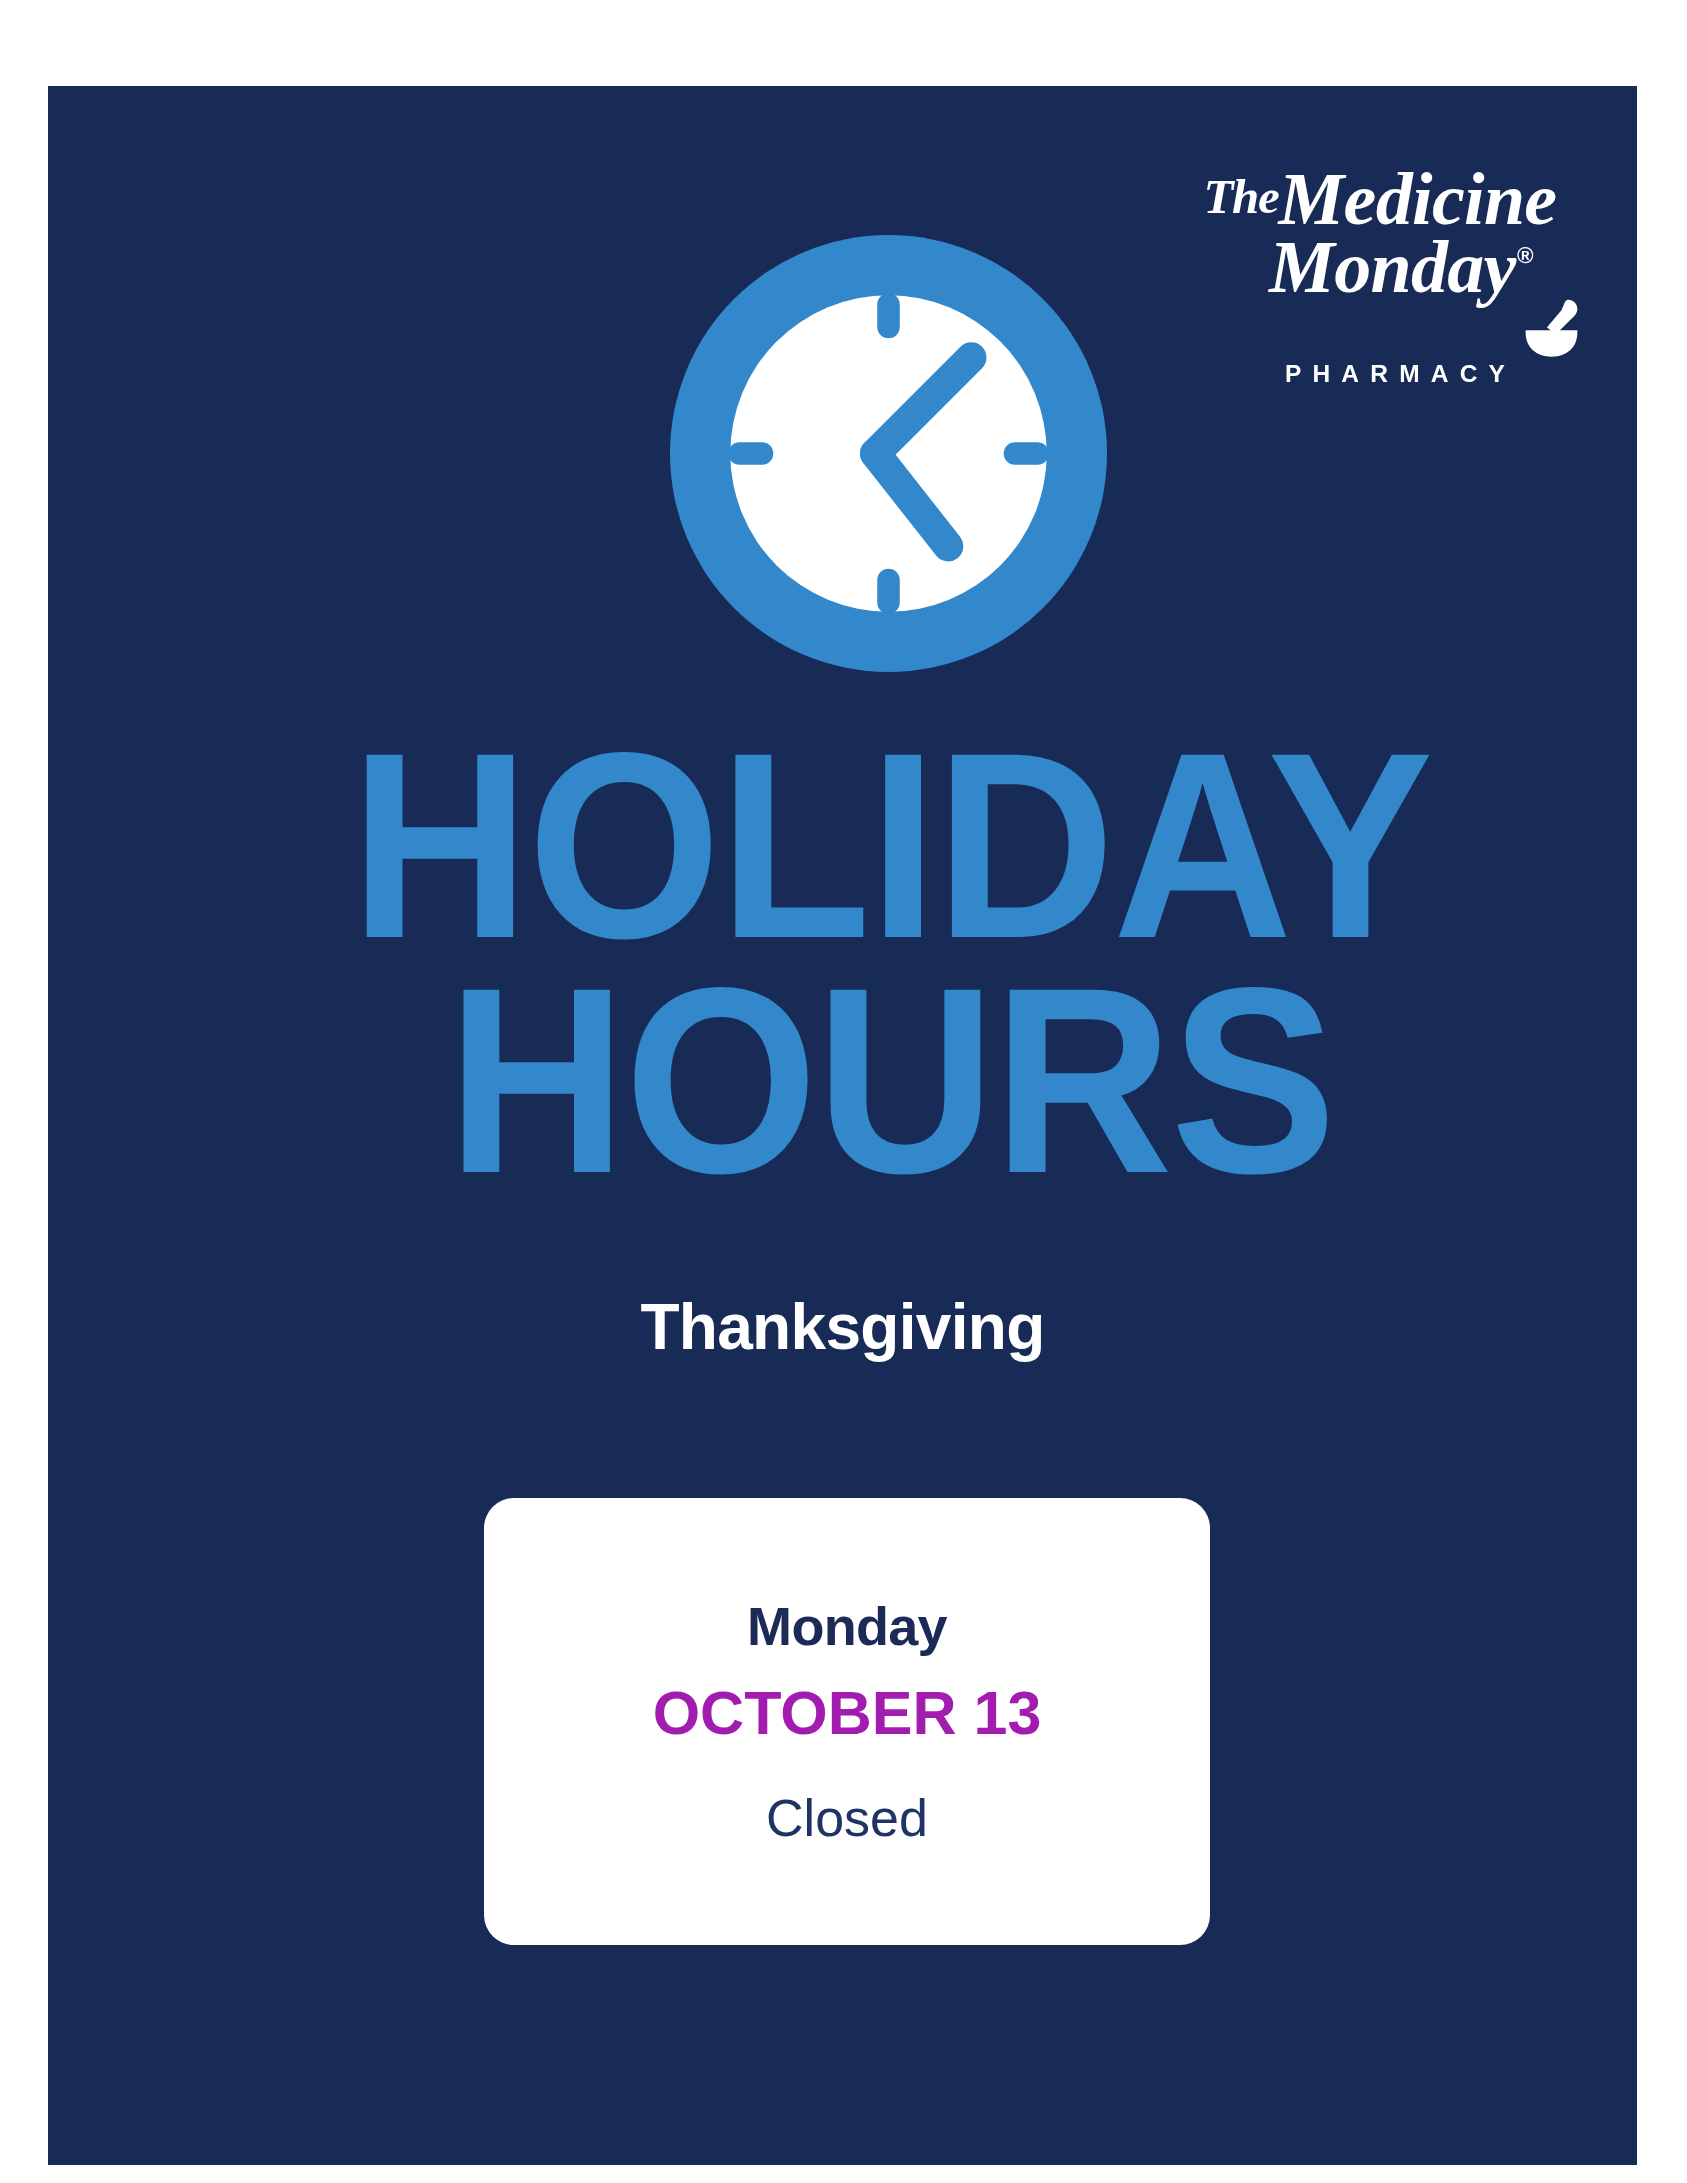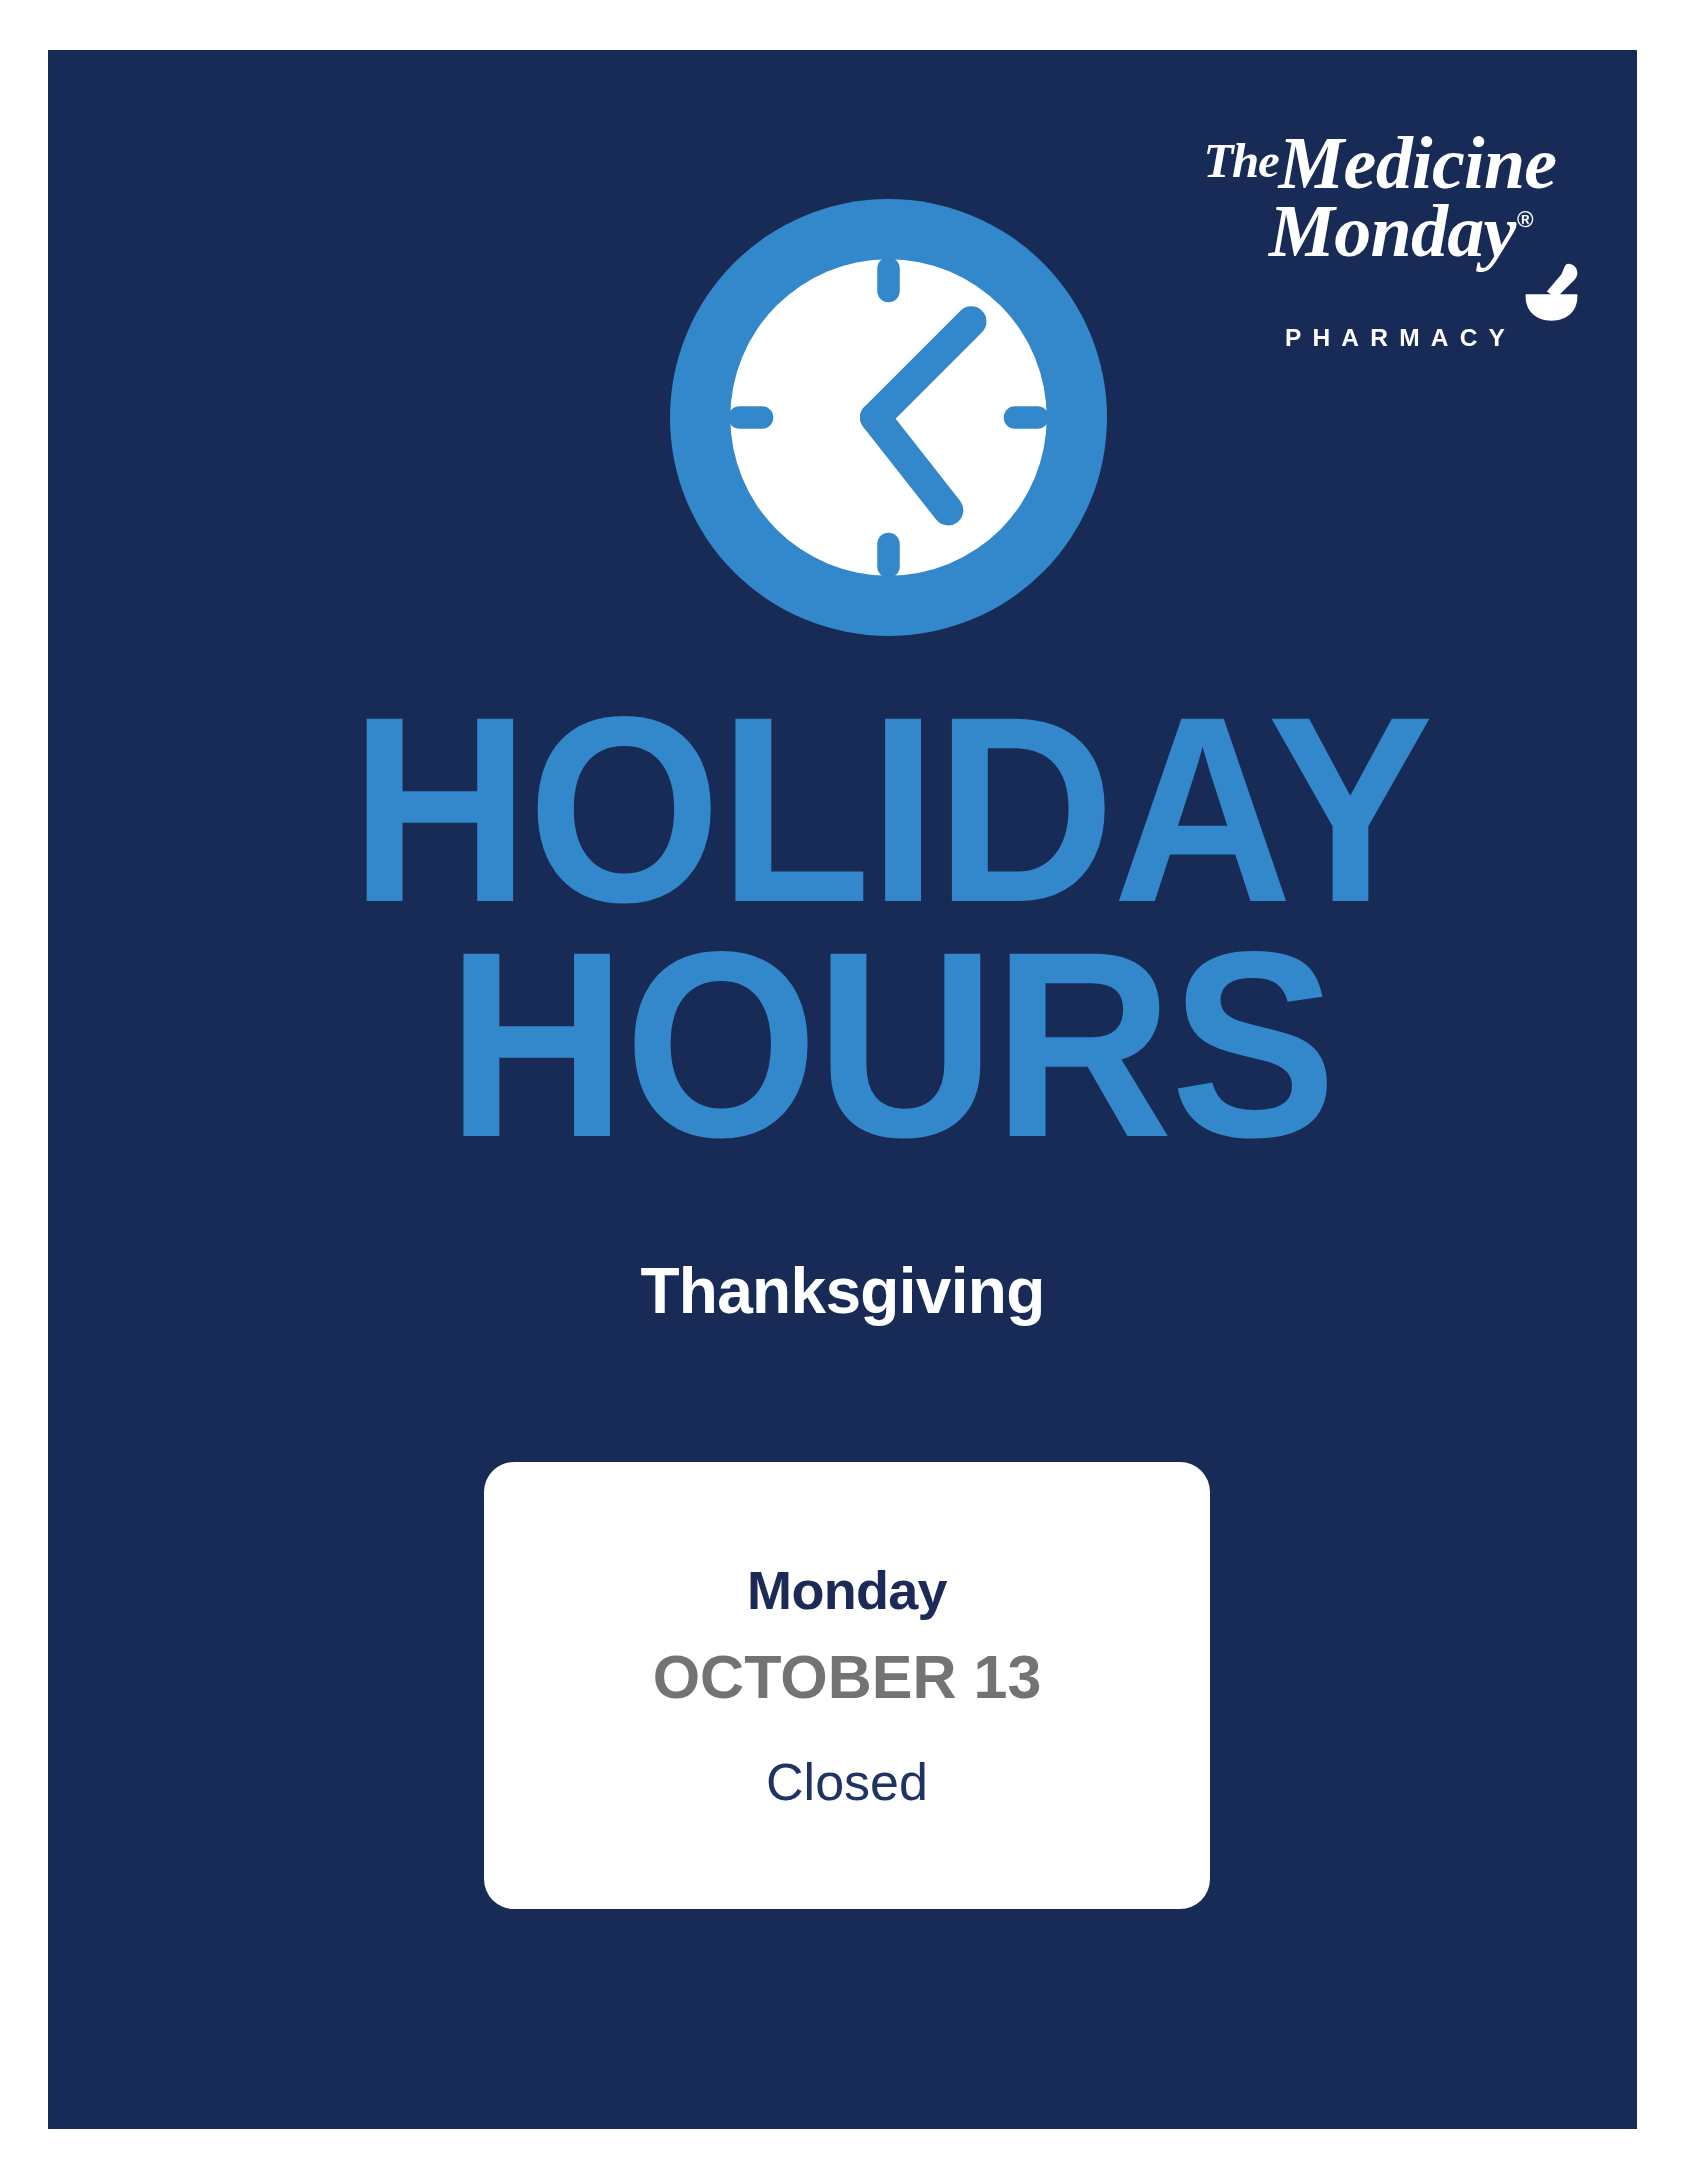--- a/index.html
+++ b/index.html
@@ -15,20 +15,21 @@
     -webkit-font-smoothing: antialiased;
   }
 
   
   .page {
     position: relative;
     width: 1687px;
     height: 2129px;
     background: #ffffff;
     overflow: hidden;
+    margin-top: 36px;
   }
   .poster {
     position: absolute;
     left: 48px;
     top: 50px;
     width: 1589px;
     height: 2084px;
     background: #182a56;
     overflow: hidden;
   }
@@ -167,21 +168,21 @@
   .card-day {
     color: #1b2a57;
     font-family: "Liberation Sans", sans-serif;
     font-weight: 700;
     font-size: 54px;
     letter-spacing: -0.7px;
     line-height: 1;
     margin-bottom: 30px;
   }
   .card-date {
-    color: #737373;
+    color: #a21caf;
     font-family: "Liberation Sans", sans-serif;
     font-weight: 700;
     font-size: 61px;
     letter-spacing: 0px;
     line-height: 1;
     margin-bottom: 48px;
   }
   .card-status {
     color: #1f3364;
     font-family: "Liberation Sans", sans-serif;

